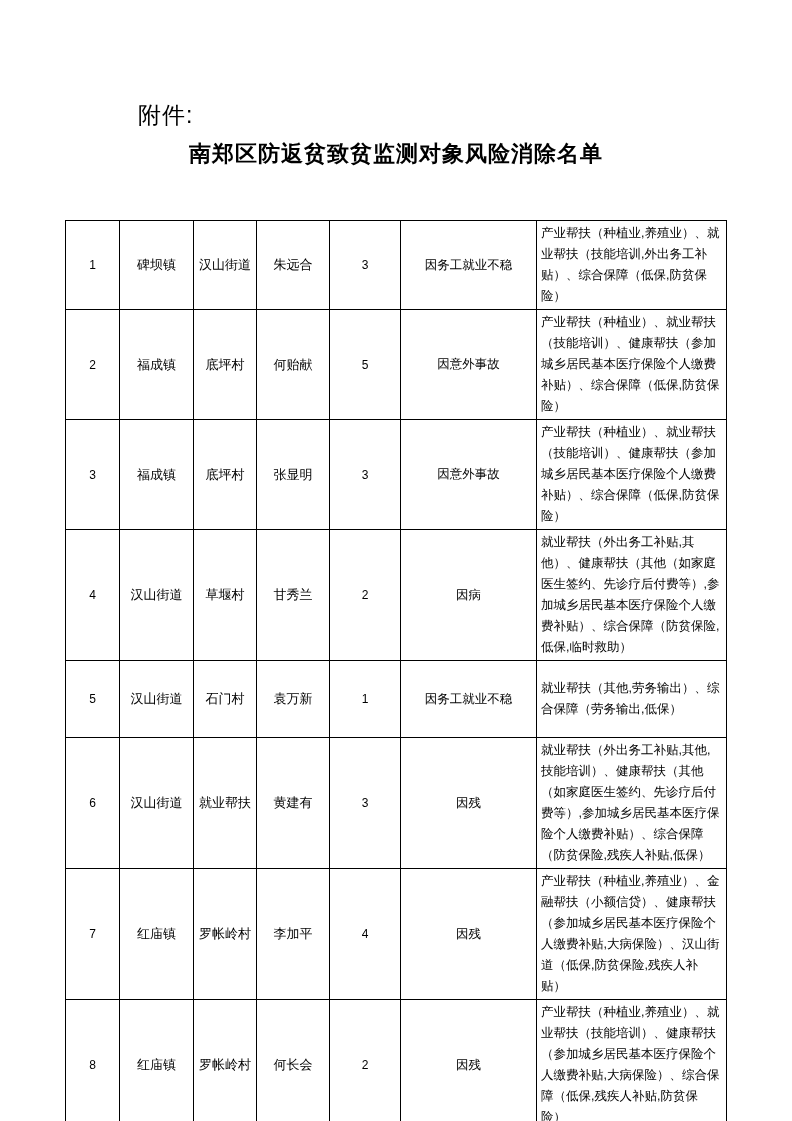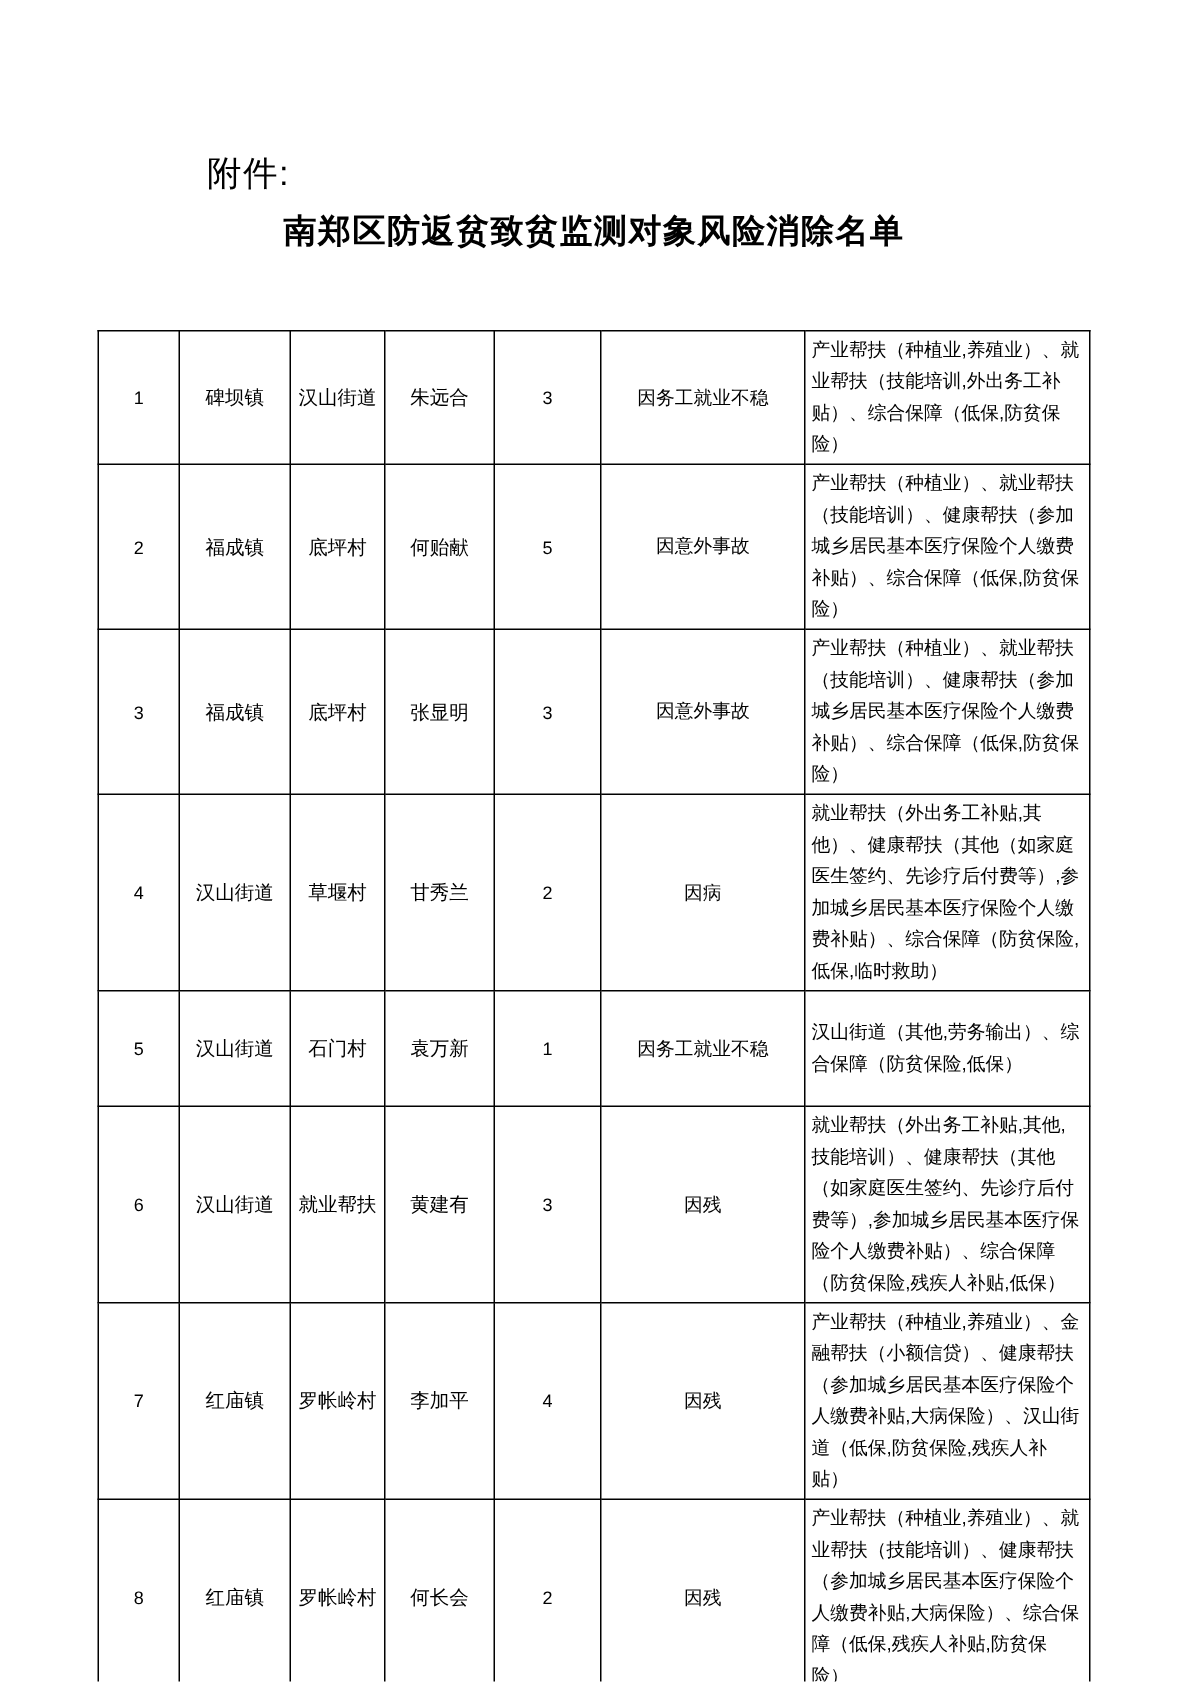--- a/index.html
+++ b/index.html
@@ -116,21 +116,21 @@
       <td class="reason">因病</td>
       <td class="measures">就业帮扶（外出务工补贴,其他）、健康帮扶（其他（如家庭医生签约、先诊疗后付费等）,参加城乡居民基本医疗保险个人缴费补贴）、综合保障（防贫保险,低保,临时救助）</td>
     </tr>
     <tr style="height:77px">
       <td class="num">5</td>
       <td>汉山街道</td>
       <td>石门村</td>
       <td>袁万新</td>
       <td class="num">1</td>
       <td class="reason">因务工就业不稳</td>
-      <td class="measures">汉山街道（其他,劳务输出）、综合保障（防贫保险,低保）</td>
+      <td class="measures">就业帮扶（其他,劳务输出）、综合保障（劳务输出,低保）</td>
     </tr>
     <tr style="height:126px">
       <td class="num">6</td>
       <td>汉山街道</td>
       <td>就业帮扶</td>
       <td>黄建有</td>
       <td class="num">3</td>
       <td class="reason">因残</td>
       <td class="measures">就业帮扶（外出务工补贴,其他,技能培训）、健康帮扶（其他（如家庭医生签约、先诊疗后付费等）,参加城乡居民基本医疗保险个人缴费补贴）、综合保障（防贫保险,残疾人补贴,低保）</td>
     </tr>

